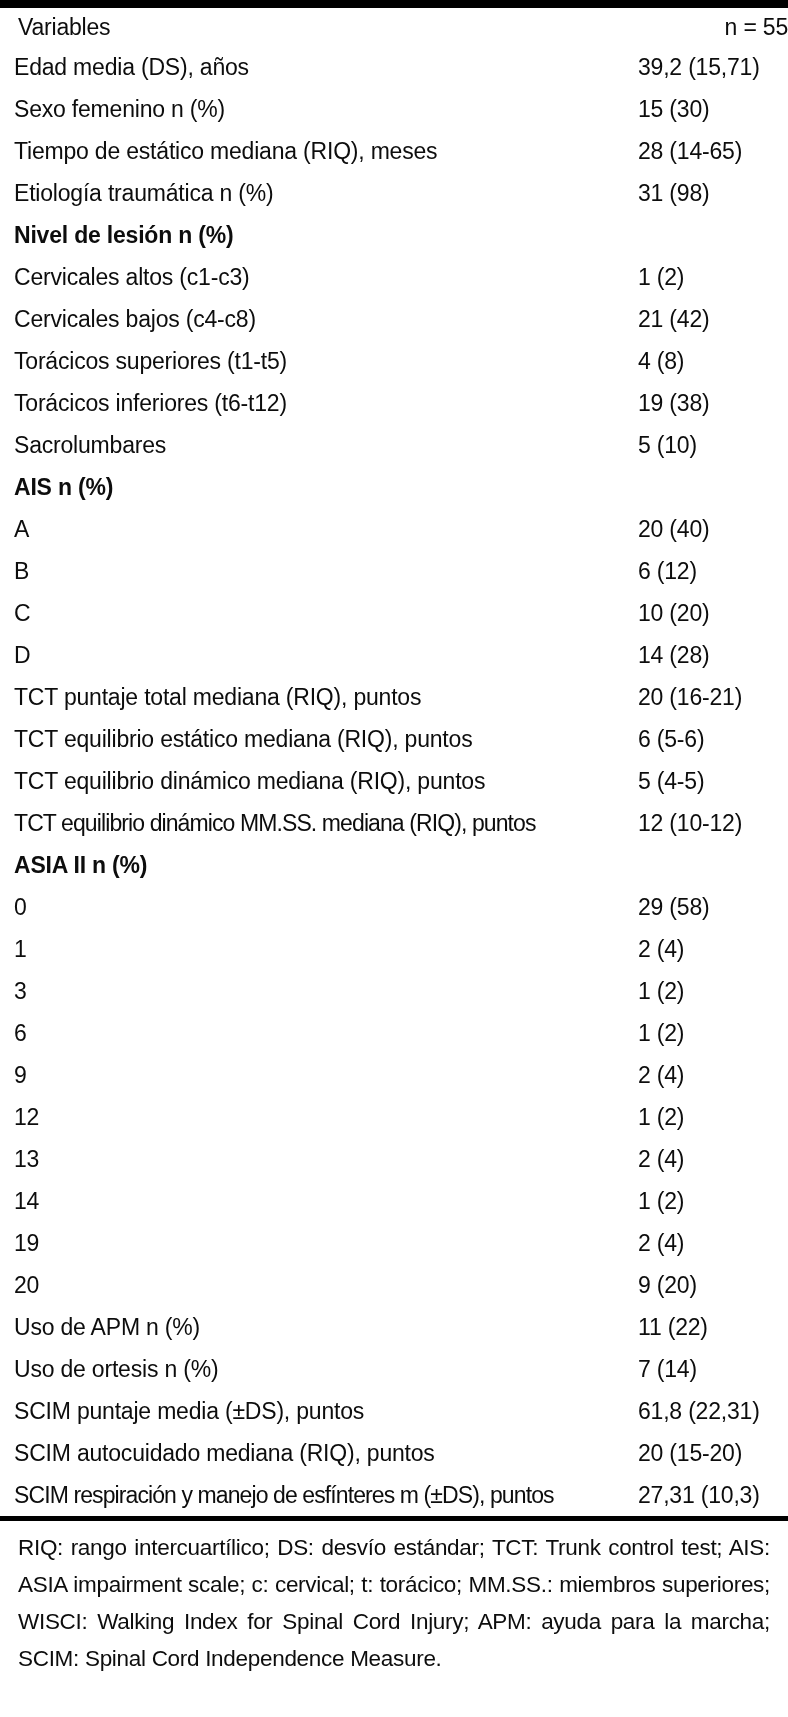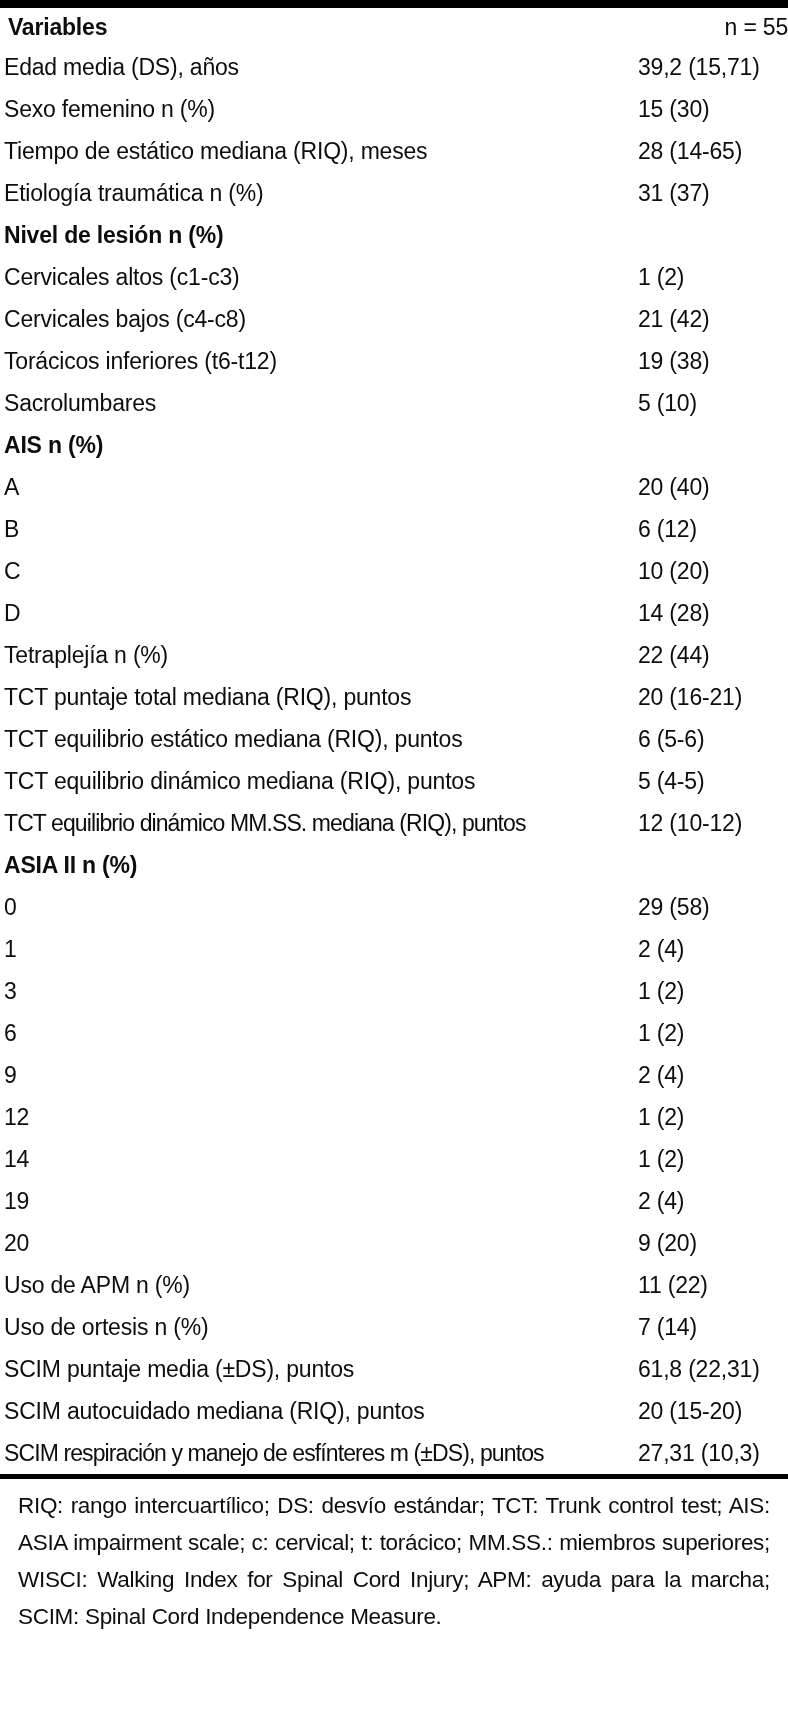--- a/index.html
+++ b/index.html
@@ -22,28 +22,28 @@
 
   .paper-table th, .paper-table td {
     font-size: 23px;
     height: 42px;
     vertical-align: middle;
     padding: 0;
     text-align: left;
     white-space: nowrap;
   }
   .paper-table th.h-label {
-    padding-left: 8px;
-    font-weight: bold;
+    padding-left: 18px;
+    font-weight: normal;
   }
   .paper-table th.h-value {
     font-weight: normal;
     text-align: right;
   }
-  .paper-table td.cell-label { padding-left: 4px; margin-top: 19px; }
+  .paper-table td.cell-label { padding-left: 14px; margin-top: 19px; }
   .paper-table td.cell-value { text-align: left; margin-top: 20px; }
   .paper-table tr.section td.cell-label { font-weight: bold; }
   .paper-table td.squeeze { letter-spacing: -0.9px; }
 
   .footnote {
     border-top: 5px solid #000000;
     margin-top: 0;
     padding: 8px 18px 0 18px;
     font-size: 22.5px;
     line-height: 37px;
@@ -74,35 +74,39 @@
       <tr>
         <td class="cell-label">Sexo femenino n (%)</td>
         <td class="cell-value">15 (30)</td>
       </tr>
       <tr>
         <td class="cell-label">Tiempo de estático mediana (RIQ), meses</td>
         <td class="cell-value">28 (14-65)</td>
       </tr>
       <tr>
         <td class="cell-label">Etiología traumática n (%)</td>
-        <td class="cell-value">31 (37)</td>
+        <td class="cell-value">31 (98)</td>
       </tr>
       <tr class="section">
         <td class="cell-label">Nivel de lesión n (%)</td>
         <td class="cell-value"></td>
       </tr>
       <tr>
         <td class="cell-label">Cervicales altos (c1-c3)</td>
         <td class="cell-value">1 (2)</td>
       </tr>
       <tr>
         <td class="cell-label">Cervicales bajos (c4-c8)</td>
         <td class="cell-value">21 (42)</td>
       </tr>
       <tr>
+        <td class="cell-label">Torácicos superiores (t1-t5)</td>
+        <td class="cell-value">4 (8)</td>
+      </tr>
+      <tr>
         <td class="cell-label">Torácicos inferiores (t6-t12)</td>
         <td class="cell-value">19 (38)</td>
       </tr>
       <tr>
         <td class="cell-label">Sacrolumbares</td>
         <td class="cell-value">5 (10)</td>
       </tr>
       <tr class="section">
         <td class="cell-label">AIS n (%)</td>
         <td class="cell-value"></td>
@@ -117,24 +121,20 @@
       </tr>
       <tr>
         <td class="cell-label">C</td>
         <td class="cell-value">10 (20)</td>
       </tr>
       <tr>
         <td class="cell-label">D</td>
         <td class="cell-value">14 (28)</td>
       </tr>
       <tr>
-        <td class="cell-label">Tetraplejía n (%)</td>
-        <td class="cell-value">22 (44)</td>
-      </tr>
-      <tr>
         <td class="cell-label">TCT puntaje total mediana (RIQ), puntos</td>
         <td class="cell-value">20 (16-21)</td>
       </tr>
       <tr>
         <td class="cell-label">TCT equilibrio estático mediana (RIQ), puntos</td>
         <td class="cell-value">6 (5-6)</td>
       </tr>
       <tr>
         <td class="cell-label">TCT equilibrio dinámico mediana (RIQ), puntos</td>
         <td class="cell-value">5 (4-5)</td>
@@ -165,20 +165,24 @@
       </tr>
       <tr>
         <td class="cell-label">9</td>
         <td class="cell-value">2 (4)</td>
       </tr>
       <tr>
         <td class="cell-label">12</td>
         <td class="cell-value">1 (2)</td>
       </tr>
       <tr>
+        <td class="cell-label">13</td>
+        <td class="cell-value">2 (4)</td>
+      </tr>
+      <tr>
         <td class="cell-label">14</td>
         <td class="cell-value">1 (2)</td>
       </tr>
       <tr>
         <td class="cell-label">19</td>
         <td class="cell-value">2 (4)</td>
       </tr>
       <tr>
         <td class="cell-label">20</td>
         <td class="cell-value">9 (20)</td>

